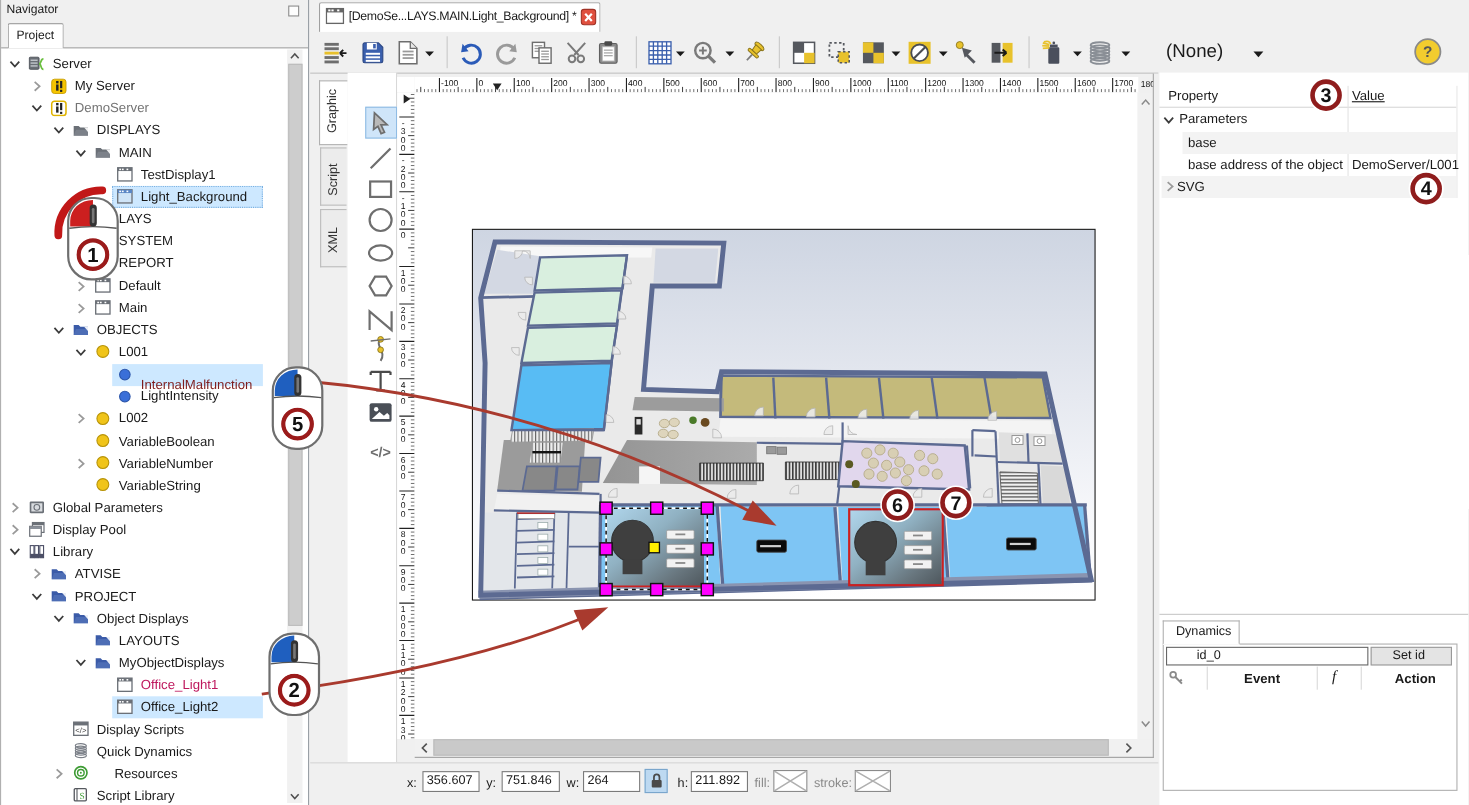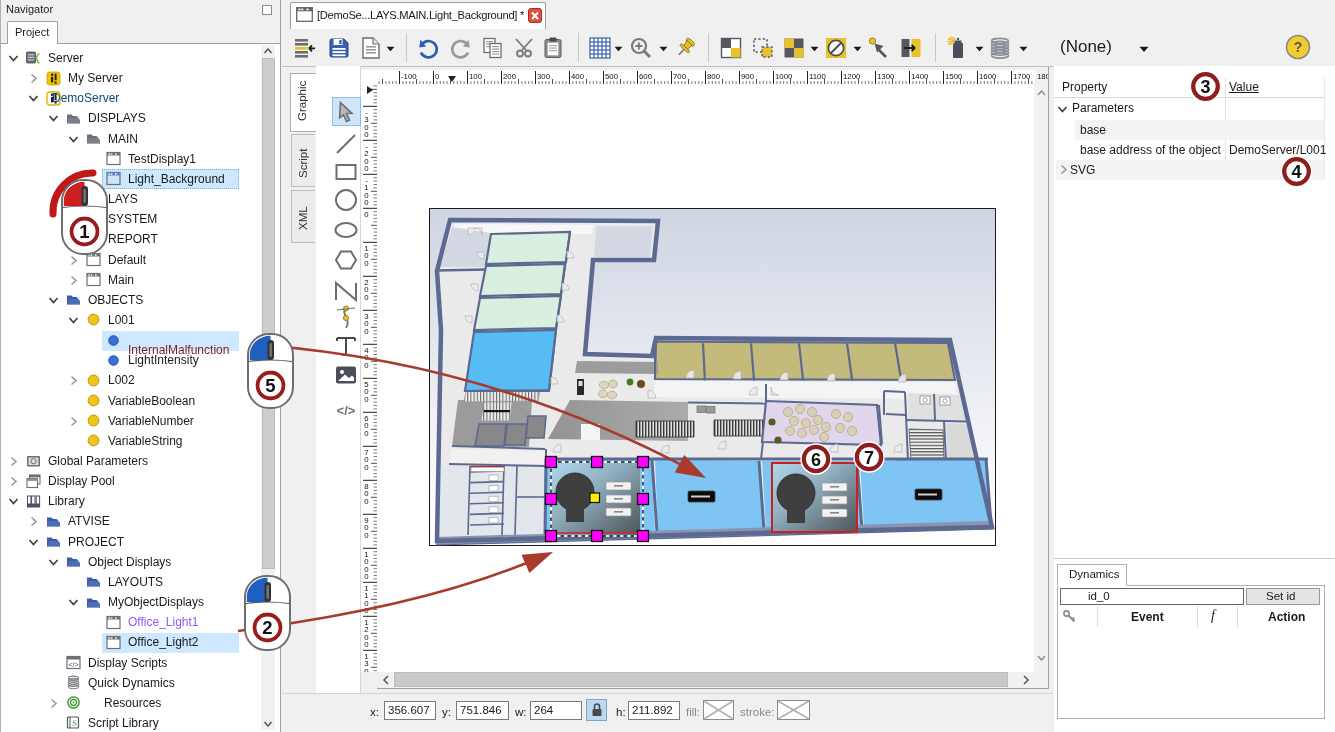--- a/index.html
+++ b/index.html
@@ -37,21 +37,21 @@
 <svg style="position:absolute;left:28px;top:93.3px" width="11" height="11" viewBox="0 0 11 11">
       <path d="M1.5 3 L5.5 7.5 L9.5 3" fill="none" stroke="#3c3c3c" stroke-width="1.6"></path>
     </svg>
 <svg style="position:absolute;left:46px;top:90.8px" width="15" height="15" viewBox="0 0 15 15">
       <rect x="1" y="1" width="13" height="13" rx="2.5" fill="#ffffff" stroke="#e0b400" stroke-width="1.4"></rect>
       <rect x="5" y="2.6" width="2.2" height="2.2" fill="#222"></rect>
       <rect x="5" y="5.8" width="2.2" height="5.6" fill="#222"></rect>
       <rect x="8.6" y="2.6" width="2" height="6.6" fill="#222"></rect>
       <rect x="8.6" y="10.6" width="2" height="2" fill="#222"></rect>
     </svg>
-<div style="position:absolute;left:52px;top:91.3px;font:400 12px 'Liberation Sans', sans-serif;color:#0c4a6e;white-space:nowrap;">DemoServer</div>
+<div style="position:absolute;left:68px;top:91.3px;font:400 12px 'Liberation Sans', sans-serif;color:#737373;white-space:nowrap;">DemoServer</div>
 <svg style="position:absolute;left:48px;top:113.44999999999999px" width="11" height="11" viewBox="0 0 11 11">
       <path d="M1.5 3 L5.5 7.5 L9.5 3" fill="none" stroke="#3c3c3c" stroke-width="1.6"></path>
     </svg>
 <svg style="position:absolute;left:66px;top:110.94999999999999px" width="15" height="15" viewBox="0 0 15 15">
       <path d="M1 3.5 L5.5 3.5 L7 5 L14 5 L14 12.5 L1 12.5 Z" fill="#6b7077"></path>
       <path d="M3 7 L14 7 L14 12.5 L1 12.5 Z" fill="#8a9099" opacity="0.55"></path>
       <path d="M10.5 5 L14 5 L14 9 Z" fill="#fff" opacity="0.9"></path>
     </svg>
 <div style="position:absolute;left:88px;top:111.44999999999999px;font:400 12px 'Liberation Sans', sans-serif;color:#1a1a1a;white-space:nowrap;">DISPLAYS</div>
 <svg style="position:absolute;left:68px;top:133.6px" width="11" height="11" viewBox="0 0 11 11">
@@ -223,21 +223,21 @@
       <path d="M10.5 5 L14 5 L14 9 Z" fill="#fff" opacity="0.9"></path>
     </svg>
 <div style="position:absolute;left:108px;top:595.05px;font:400 12px 'Liberation Sans', sans-serif;color:#1a1a1a;white-space:nowrap;">MyObjectDisplays</div>
 <svg style="position:absolute;left:106px;top:614.6999999999999px" width="15" height="15" viewBox="0 0 15 15">
       <rect x="1" y="1.5" width="13" height="12" fill="#ffffff" stroke="#6b7077" stroke-width="1.2"></rect>
       <rect x="1" y="1.5" width="13" height="3" fill="#6b7077"></rect>
       <rect x="2.4" y="2.3" width="1.6" height="1.4" fill="#fff"></rect>
       <rect x="4.8" y="2.3" width="1.6" height="1.4" fill="#fff"></rect>
       <rect x="9" y="2.3" width="1.6" height="1.4" fill="#fff"></rect>
     </svg>
-<div style="position:absolute;left:128px;top:615.1999999999999px;font:400 12px 'Liberation Sans', sans-serif;color:#8b5cf6;white-space:nowrap;">Office_Light1</div>
+<div style="position:absolute;left:128px;top:615.1999999999999px;font:400 12px 'Liberation Sans', sans-serif;color:#be185d;white-space:nowrap;">Office_Light1</div>
 <div style="position:absolute;left:102px;top:632.8499999999999px;width:137px;height:20px;background:#cde8ff"></div>
 <svg style="position:absolute;left:106px;top:634.8499999999999px" width="15" height="15" viewBox="0 0 15 15">
       <rect x="1" y="1.5" width="13" height="12" fill="#ffffff" stroke="#6b7077" stroke-width="1.2"></rect>
       <rect x="1" y="1.5" width="13" height="3" fill="#6b7077"></rect>
       <rect x="2.4" y="2.3" width="1.6" height="1.4" fill="#fff"></rect>
       <rect x="4.8" y="2.3" width="1.6" height="1.4" fill="#fff"></rect>
       <rect x="9" y="2.3" width="1.6" height="1.4" fill="#fff"></rect>
     </svg>
 <div style="position:absolute;left:128px;top:635.3499999999999px;font:400 12px 'Liberation Sans', sans-serif;color:#1a1a1a;white-space:nowrap;">Office_Light2</div>
 <svg style="position:absolute;left:66px;top:655.0px" width="15" height="15" viewBox="0 0 15 15">

